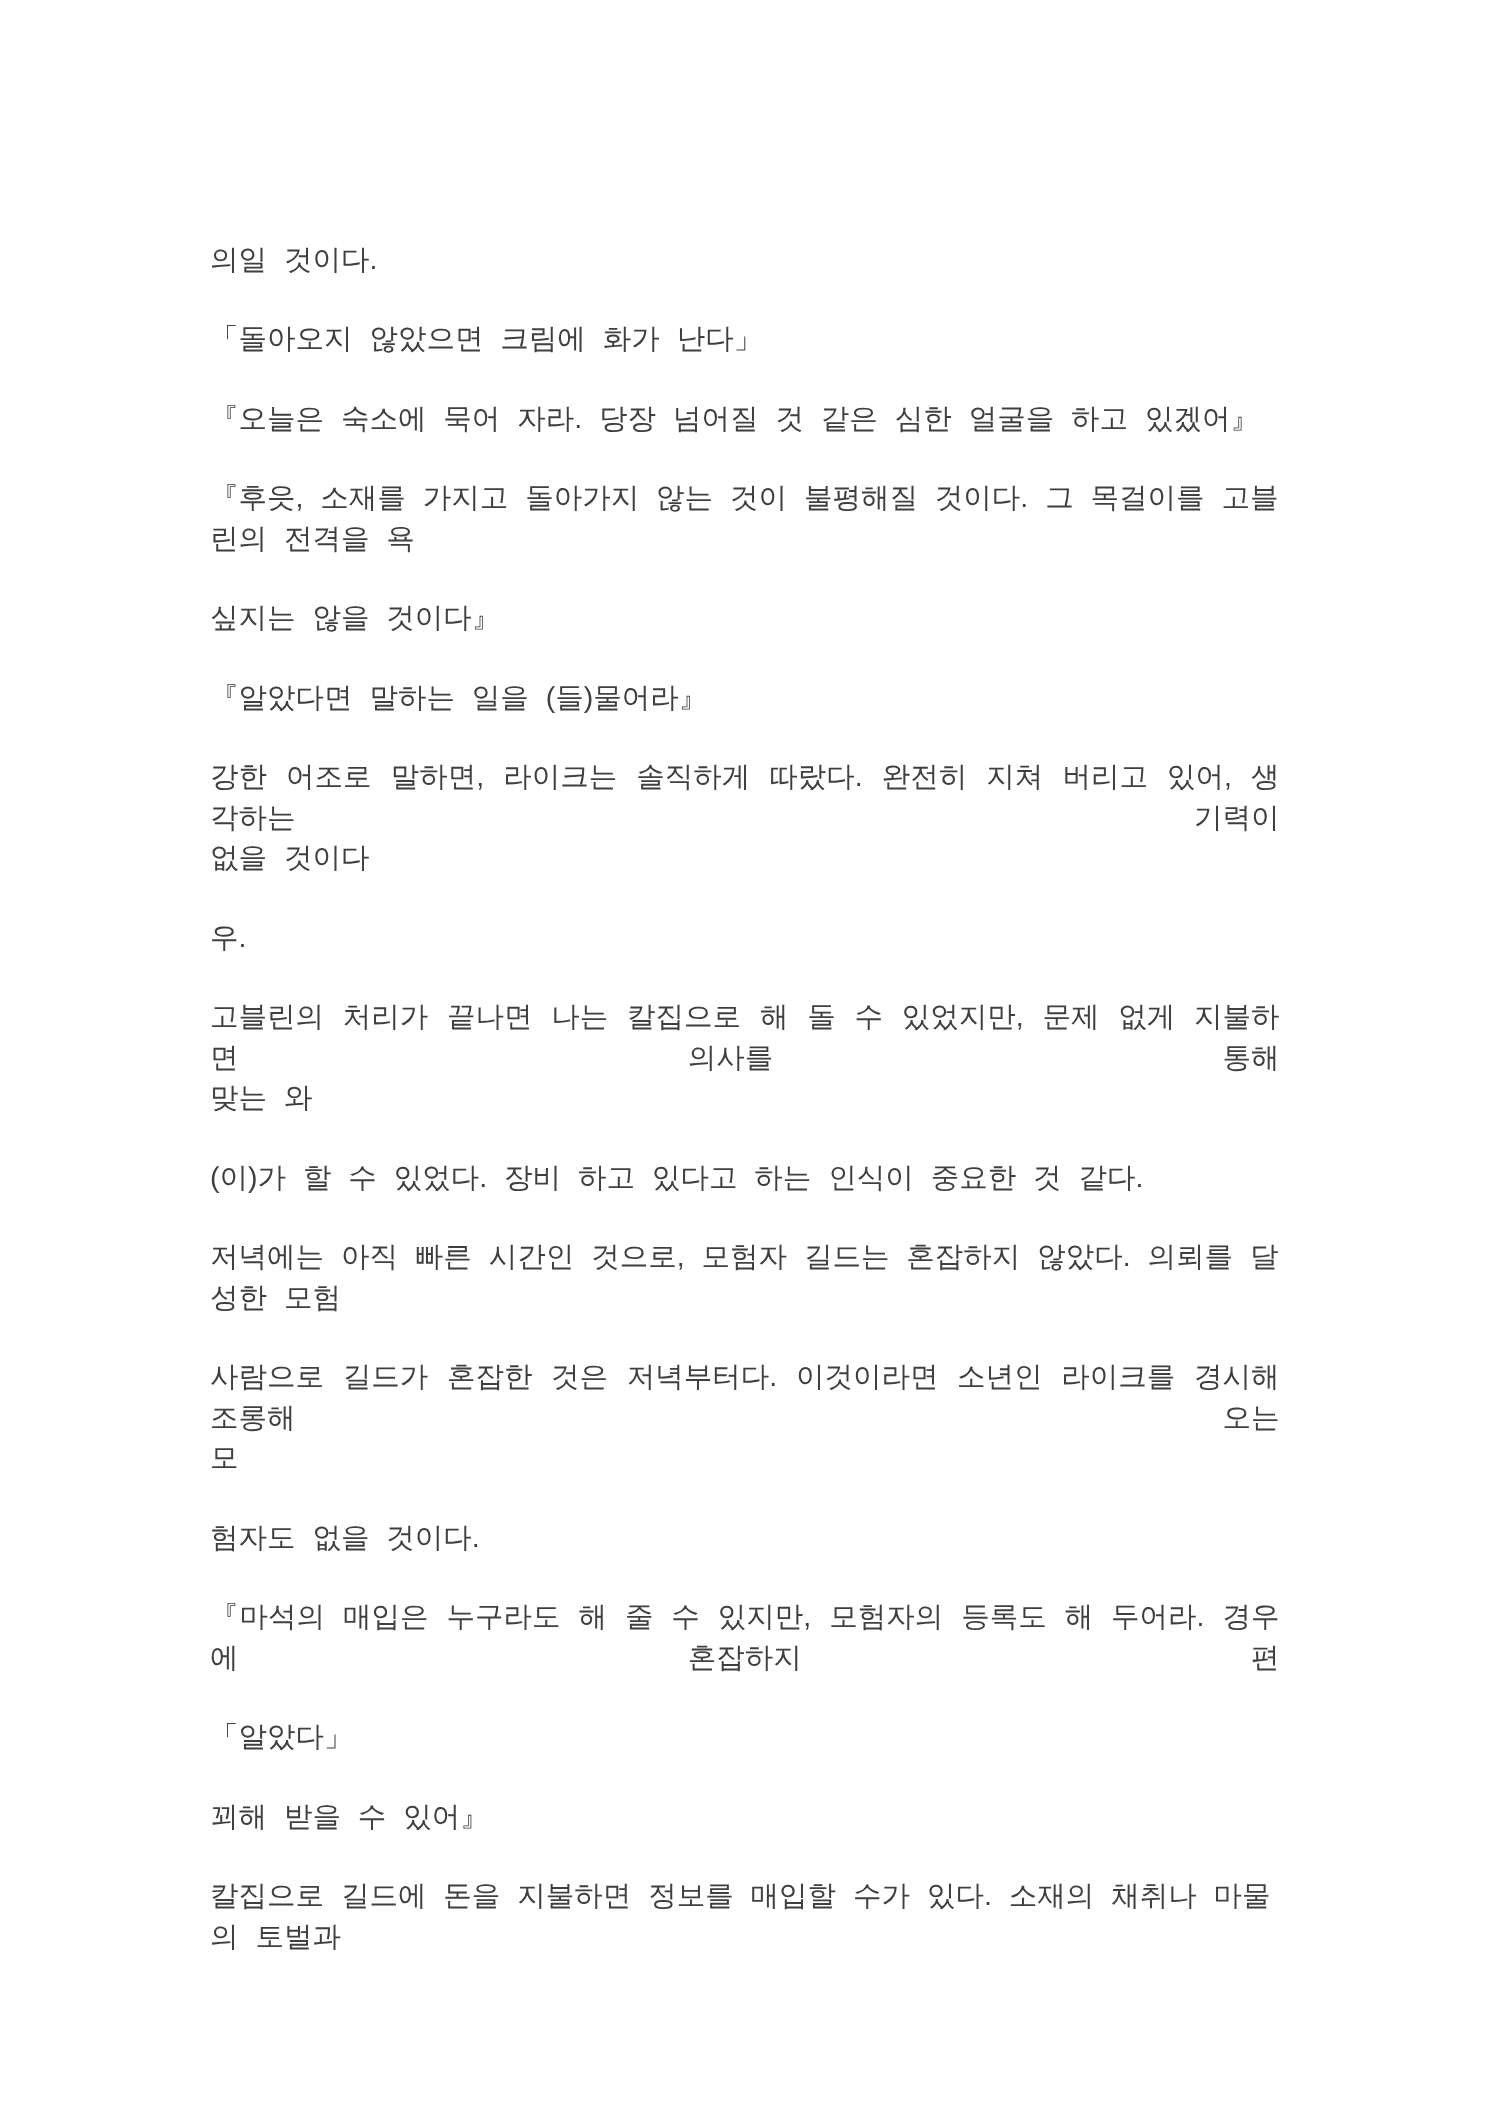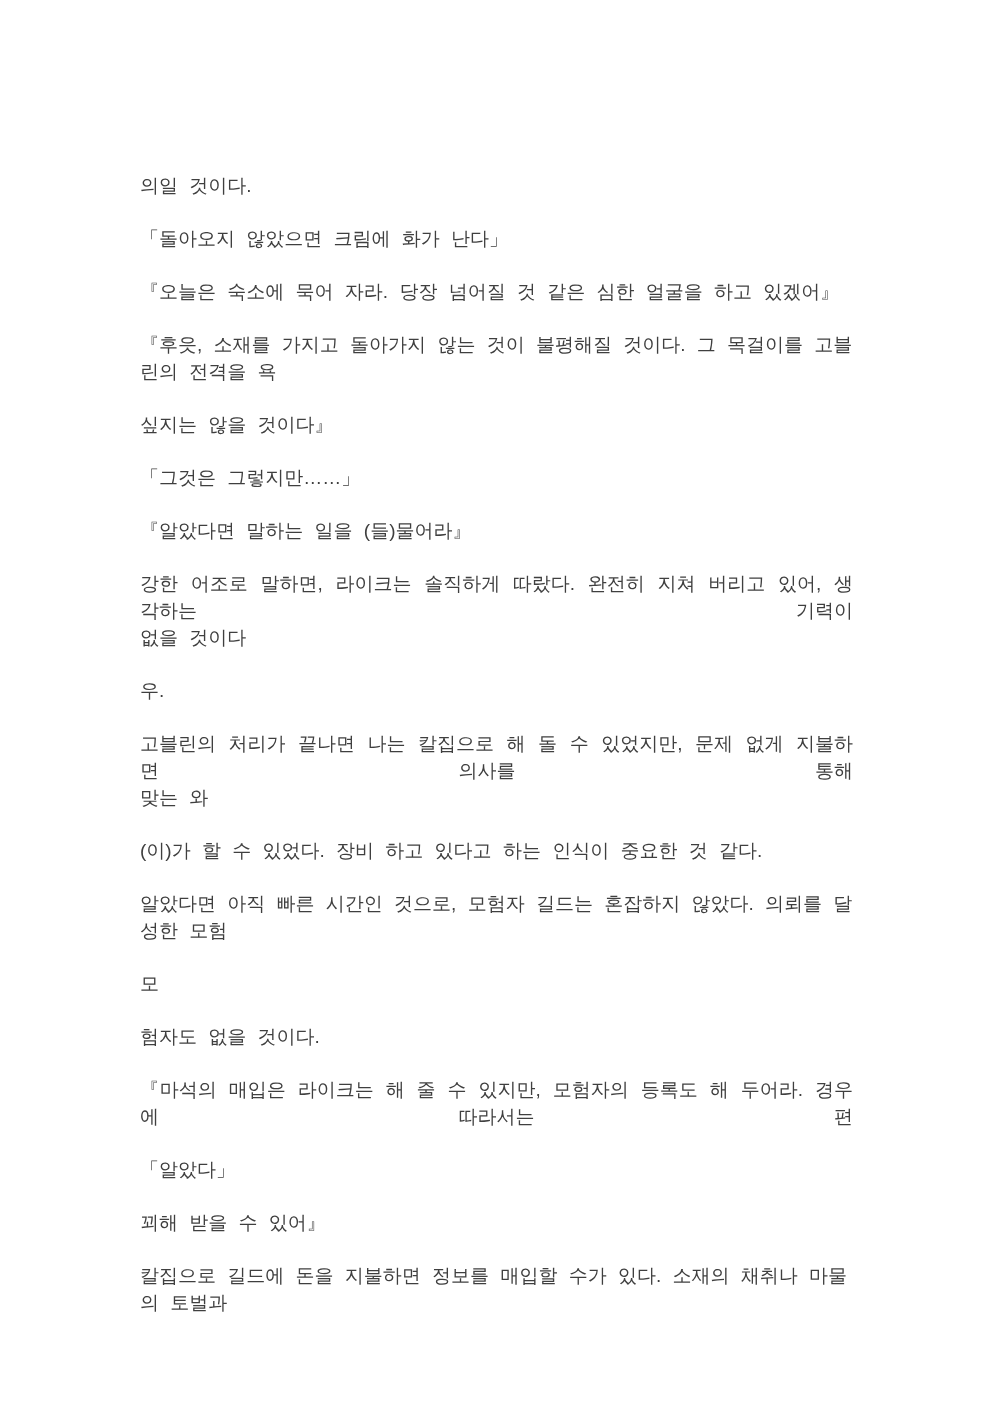--- a/index.html
+++ b/index.html
@@ -22,21 +22,21 @@
   }
   .para {
     margin: 26px 0;
     max-width: 713px;
     font-size: 19px;
     line-height: 27px;
     color: #3f3f3f;
     word-spacing: 6px;
     letter-spacing: 0px;
   }
-  .para:first-child { margin-top: 12px; }
+  .para:first-child { margin-top: 0; }
   .line {
     display: block;
     text-align: left;
     white-space: normal;
   }
   
   .line.full {
     text-align: justify;
     text-align-last: justify;
   }
@@ -59,23 +59,20 @@
   </p>
 
   <p class="para">
     <span class="line">『후읏, 소재를 가지고 돌아가지 않는 것이 불평해질 것이다. 그 목걸이를 고블린의 전격을 욕</span>
   </p>
 
   <p class="para">
     <span class="line">싶지는 않을 것이다』</span>
   </p>
 
-  <p class="para">
-    <span class="line">「그것은 그렇지만……」</span>
-  </p>
 
   <p class="para">
     <span class="line">『알았다면 말하는 일을 (들)물어라』</span>
   </p>
 
   <p class="para">
     <span class="line full">강한 어조로 말하면, 라이크는 솔직하게 따랐다. 완전히 지쳐 버리고 있어, 생각하는 기력이</span>
     <span class="line">없을 것이다</span>
   </p>
 
@@ -86,33 +83,34 @@
   <p class="para">
     <span class="line full">고블린의 처리가 끝나면 나는 칼집으로 해 돌 수 있었지만, 문제 없게 지불하면 의사를 통해</span>
     <span class="line">맞는 와</span>
   </p>
 
   <p class="para">
     <span class="line">(이)가 할 수 있었다. 장비 하고 있다고 하는 인식이 중요한 것 같다.</span>
   </p>
 
   <p class="para">
-    <span class="line">알았다면 아직 빠른 시간인 것으로, 모험자 길드는 혼잡하지 않았다. 의뢰를 달성한 모험</span>
+    <span class="line">저녁에는 아직 빠른 시간인 것으로, 모험자 길드는 혼잡하지 않았다. 의뢰를 달성한 모험</span>
   </p>
 
   <p class="para">
+    <span class="line full">사람으로 길드가 혼잡한 것은 저녁부터다. 이것이라면 소년인 라이크를 경시해 조롱해 오는</span>
     <span class="line">모</span>
   </p>
 
   <p class="para">
     <span class="line">험자도 없을 것이다.</span>
   </p>
 
   <p class="para">
-    <span class="line full">『마석의 매입은 라이크는 해 줄 수 있지만, 모험자의 등록도 해 두어라. 경우에 따라서는 편</span>
+    <span class="line full">『마석의 매입은 누구라도 해 줄 수 있지만, 모험자의 등록도 해 두어라. 경우에 혼잡하지 편</span>
   </p>
 
   <p class="para">
     <span class="line">「알았다」</span>
   </p>
 
   <p class="para">
     <span class="line">꾀해 받을 수 있어』</span>
   </p>
 

